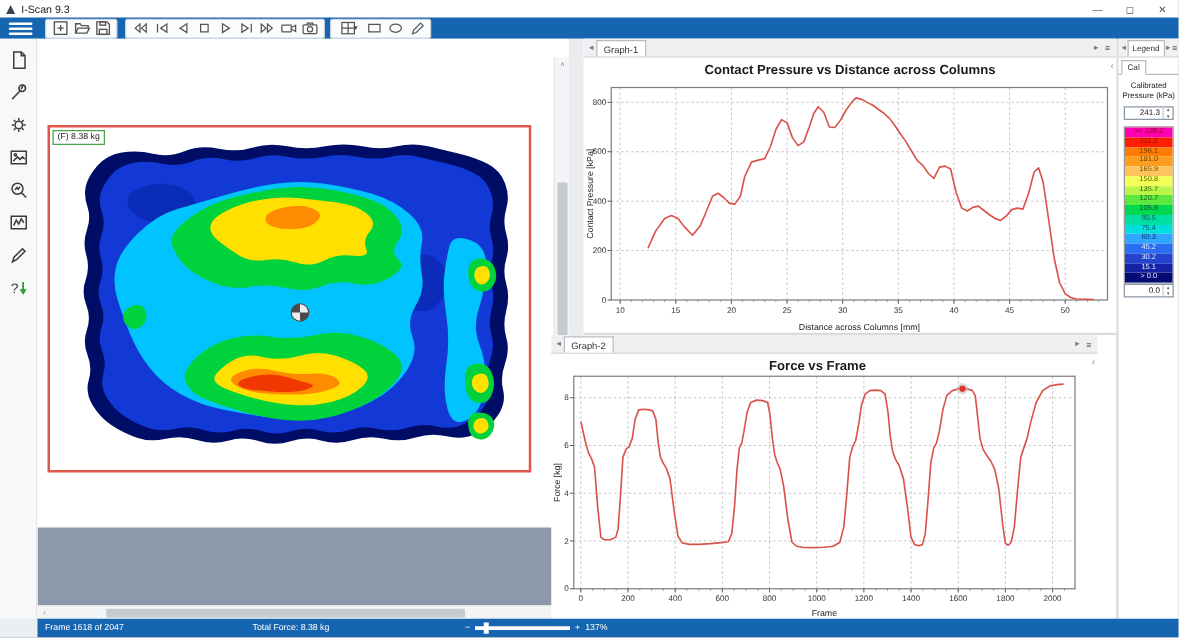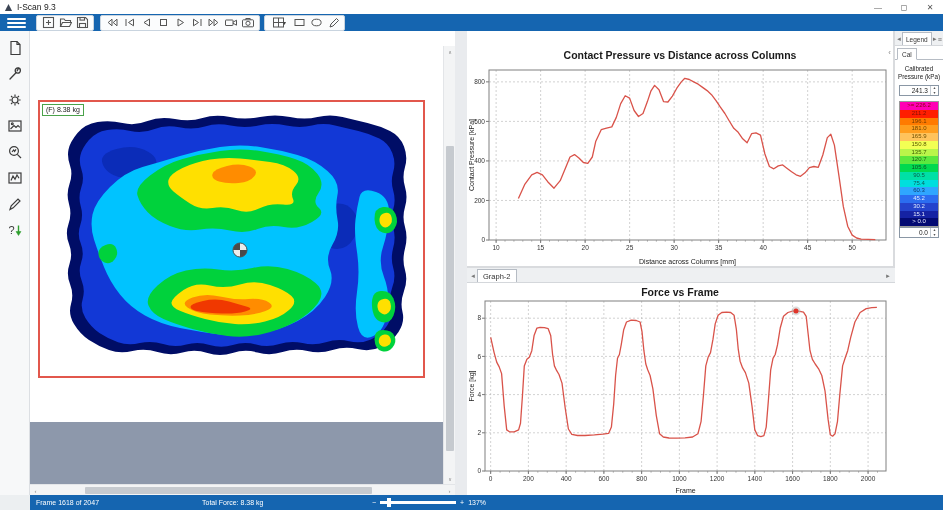--- a/index.html
+++ b/index.html
@@ -59,21 +59,21 @@
   #hthumb{position:absolute;left:55px;top:2px;width:287px;height:7px;background:#c6cacf;border-radius:1px;}
 
   
   #split-main{position:absolute;left:455px;top:31px;width:12px;height:464px;background:#e9ebee;}
   #split-legend{position:absolute;left:893px;top:31px;width:2px;height:464px;background:#d9dbde;}
   #split-graphs{position:absolute;left:467px;top:266px;width:426px;height:2px;background:#d9dbde;}
 
   
   .gpanel{position:absolute;background:#fff;}
   #graph1-panel{left:467px;top:31px;width:426px;height:235px;}
-  #graph2-panel{left:467px;top:268px;width:437px;height:227px;}
+  #graph2-panel{left:441px;top:268px;width:437px;height:227px;}
   .collapse{position:absolute;right:2px;top:18px;font-size:8px;color:#888;line-height:8px;}
 
   
   #legend-panel{position:absolute;left:895px;top:31px;width:48px;height:464px;background:#fff;}
   #cal-row{position:absolute;left:0;top:16px;width:48px;height:13px;border-bottom:1px solid #b6bcc4;}
   #cal-tab{position:absolute;left:2px;top:1px;height:12px;background:#fff;border:1px solid #b6bcc4;
            border-bottom:1px solid #fff;font-size:6.5px;color:#333;padding:0 4px;line-height:11px;}
   #legend-title{position:absolute;left:0;top:34px;width:48px;text-align:center;font-size:6.3px;color:#222;line-height:8px;}
   .spinner{position:absolute;left:4px;width:40px;height:11px;border:1px solid #8a97a5;background:#fff;
            display:flex;align-items:center;}
@@ -358,20 +358,29 @@
       <div id="hthumb"></div>
       <span class="sbtn" style="right:0;">›</span>
     </div>
   </div>
 
   <div id="split-main"></div>
   <div id="split-graphs"></div>
   <div id="split-legend"></div>
 
   <div class="gpanel" id="graph1-panel">
+    <div class="phdr">
+      <span class="navbtn">◄</span>
+      <span class="ptab">
+        <span>Graph-1</span>
+        </span>
+      <span class="hspacer"></span>
+      <span class="navbtn">►</span>
+      <span class="menubtn">≡</span>
+    </div>
     <svg id="g1" width="426" height="220" style="position:absolute;left:0;top:15px;">
         <text x="213" y="13" text-anchor="middle" font-size="10.5" font-weight="bold" fill="#1a1a1a">Contact Pressure vs Distance across Columns</text>
         <line x1="29.121076233183864" y1="24" x2="29.121076233183864" y2="194" stroke="#b3b3b3" stroke-width="0.6" stroke-dasharray="2 2"></line>
         <line x1="29.121076233183864" y1="194" x2="29.121076233183864" y2="197" stroke="#555" stroke-width="0.8"></line>
         <text x="29.121076233183864" y="204" text-anchor="middle" font-size="6.5" fill="#333">10</text>
         <line x1="73.62780269058297" y1="24" x2="73.62780269058297" y2="194" stroke="#b3b3b3" stroke-width="0.6" stroke-dasharray="2 2"></line>
         <line x1="73.62780269058297" y1="194" x2="73.62780269058297" y2="197" stroke="#555" stroke-width="0.8"></line>
         <text x="73.62780269058297" y="204" text-anchor="middle" font-size="6.5" fill="#333">15</text>
         <line x1="118.1345291479821" y1="24" x2="118.1345291479821" y2="194" stroke="#b3b3b3" stroke-width="0.6" stroke-dasharray="2 2"></line>
         <line x1="118.1345291479821" y1="194" x2="118.1345291479821" y2="197" stroke="#555" stroke-width="0.8"></line>

